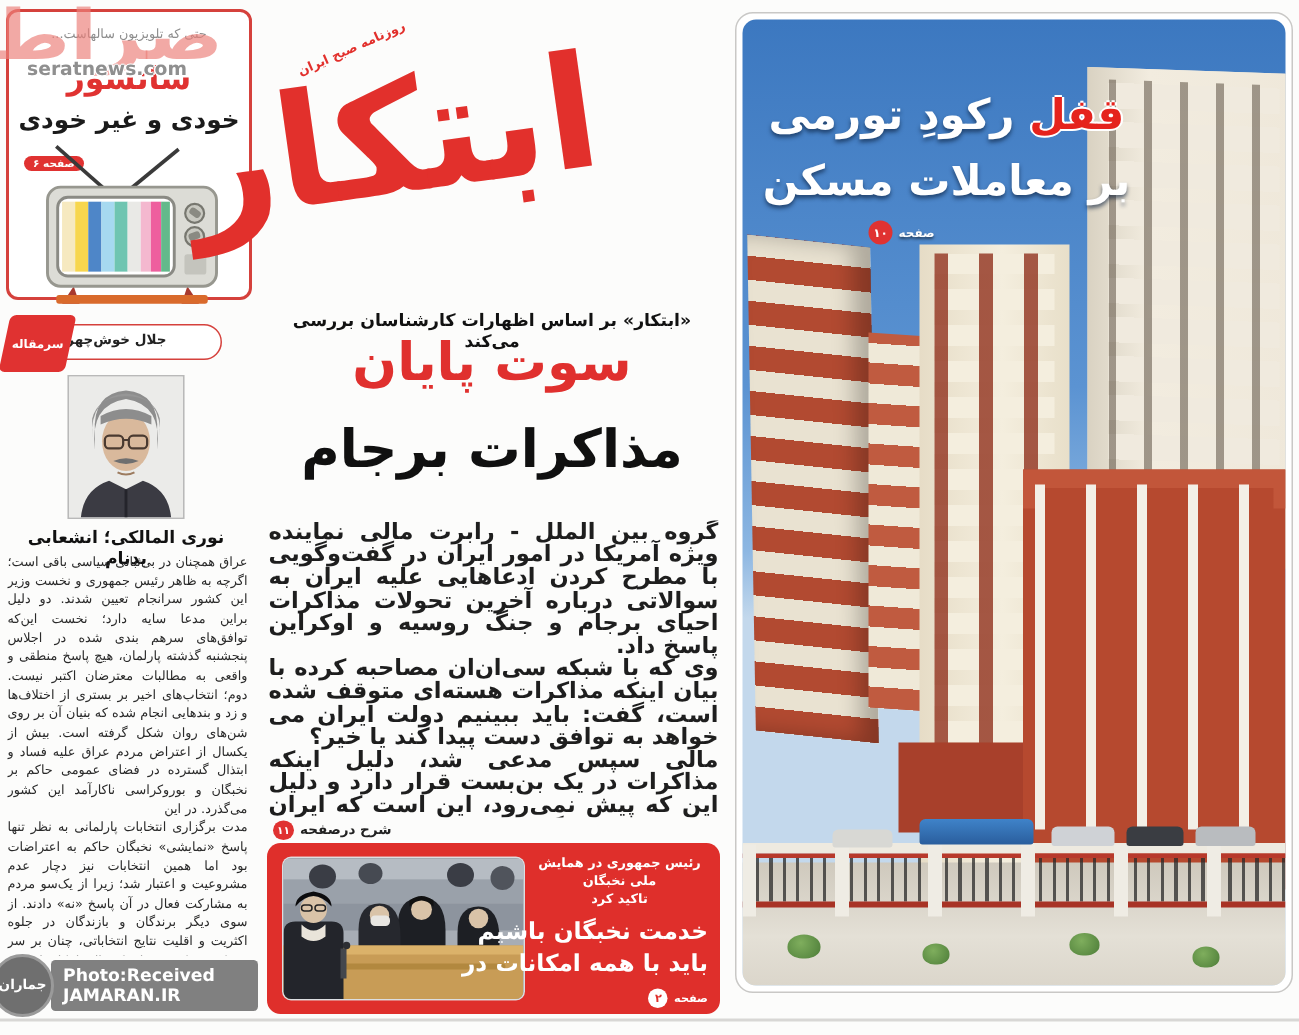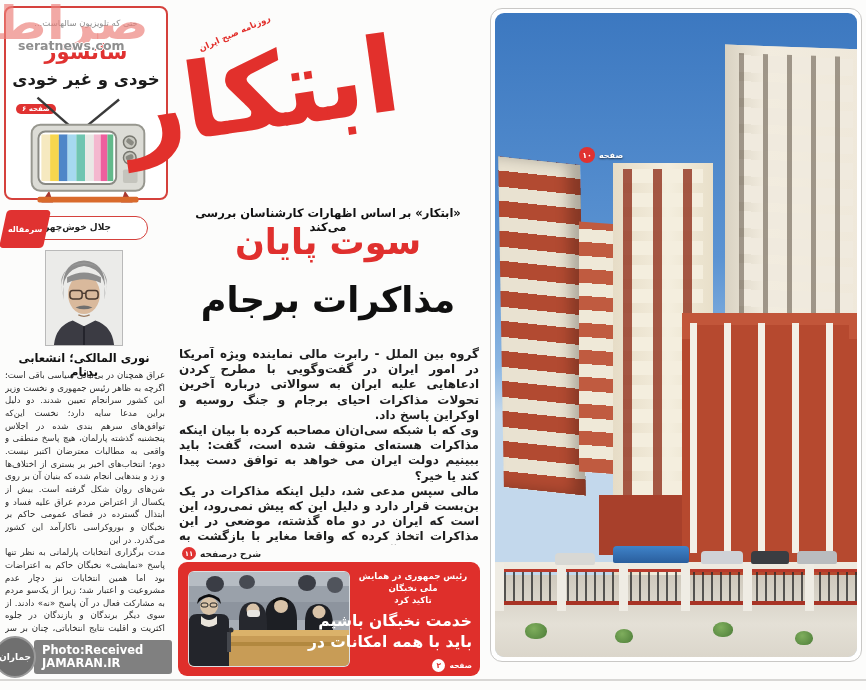--- a/index.html
+++ b/index.html
@@ -85,21 +85,21 @@
     padding:12px 10px 0 6px; z-index:1;
   }
   .mast-info div { font-size:8.8px; font-weight:700; color:#e23030; line-height:15.2px; text-align:right; white-space:nowrap; }
 
   
   .ms-kicker { left:178px; top:206px; width:300px; text-align:center; font-size:11.5px; font-weight:700; color:#111; }
   .ms-title-red { left:178px; top:222px; width:300px; text-align:center; font-size:35px; font-weight:900; color:#e0302e; }
   .ms-title-black { left:178px; top:280px; width:300px; text-align:center; font-size:35px; font-weight:900; color:#101010; }
   .ms-body {
     left:179px; top:347px; width:300px; height:198px; overflow:hidden;
-    font-size:12px; line-height:15.2px; font-weight:600; color:#1e1e1e; text-align:justify;
+    font-size:15px; line-height:15.2px; font-weight:600; color:#1e1e1e; text-align:justify;
   }
   .ms-body p { margin:0; }
   .ms-cont { left:182px; top:547px; display:flex; align-items:center; gap:4px; direction:rtl; }
   .ms-cont .t { font-size:9px; font-weight:700; color:#222; }
   .num-circle { display:inline-flex; width:14px; height:13px; border-radius:50%; background:#e03231;
     color:#fff; font-size:7px; font-weight:700; align-items:center; justify-content:center; }
 
   
   .pres-box { left:178px; top:562px; width:302px; height:114px; background:#df2f2b; border-radius:9px; }
   .pres-photo { position:absolute; right:132px; left:10px; top:9px; height:96px; border-radius:6px;
@@ -355,20 +355,24 @@
       <div class="car" style="left:60px; bottom:92px; width:40px; height:12px; background:#d8d8d4;"></div>
       <div class="car" style="left:206px; bottom:93px; width:42px; height:13px; background:#cfd2d6;"></div>
       <div class="car" style="left:256px; bottom:93px; width:38px; height:13px; background:#3a3d42;"></div>
       <div class="car" style="left:302px; bottom:93px; width:40px; height:13px; background:#b9bcbf;"></div>
 
       <div class="shrub" style="left:30px; bottom:18px; width:22px; height:16px;"></div>
       <div class="shrub" style="left:120px; bottom:14px; width:18px; height:14px;"></div>
       <div class="shrub" style="left:218px; bottom:20px; width:20px; height:15px;"></div>
       <div class="shrub" style="left:300px; bottom:12px; width:18px; height:14px;"></div>
 
+      <div class="ph-title">
+        <div><span class="lock">قفل</span> <span>رکودِ تورمی</span></div>
+        <div>بر معاملات مسکن</div>
+      </div>
       <div class="ph-badge">
         <span class="w">صفحه</span>
         <span class="num-circle">۱۰</span>
       </div>
     </div>
   </div>
 
   <div class="abs page-bottom-rule"></div>
 </div>
 

